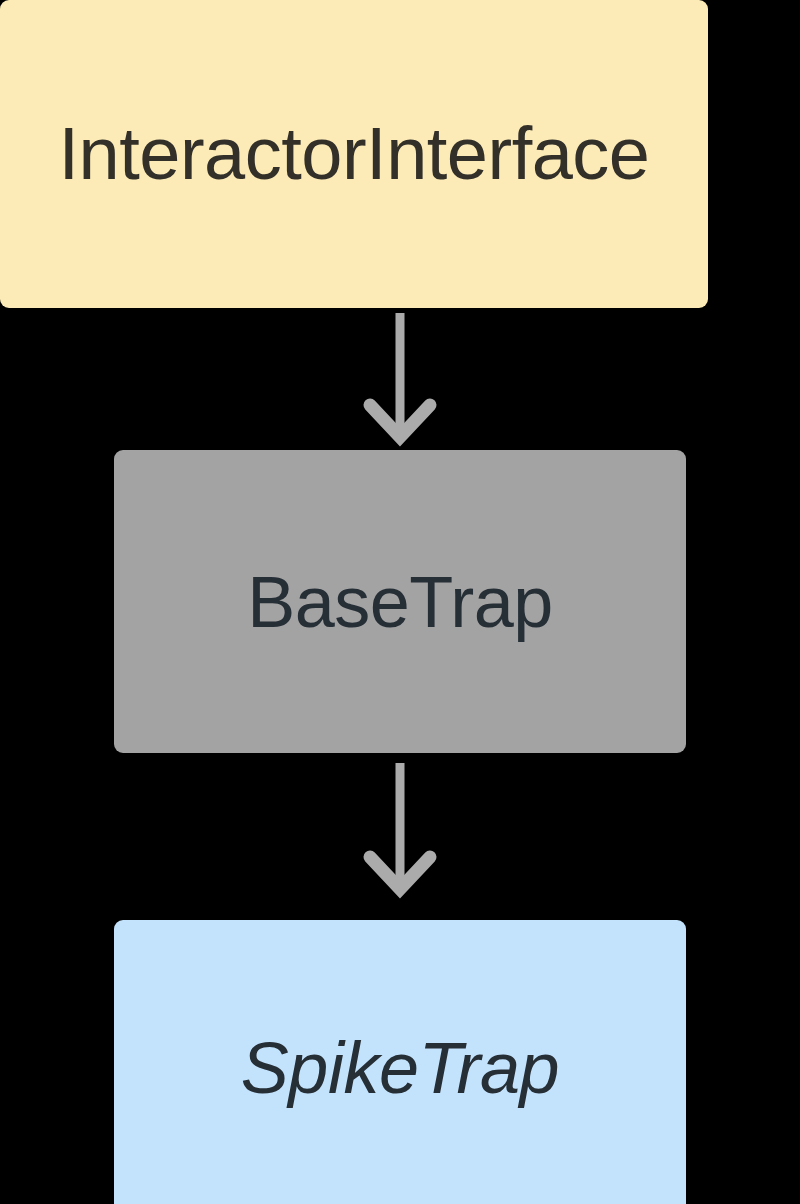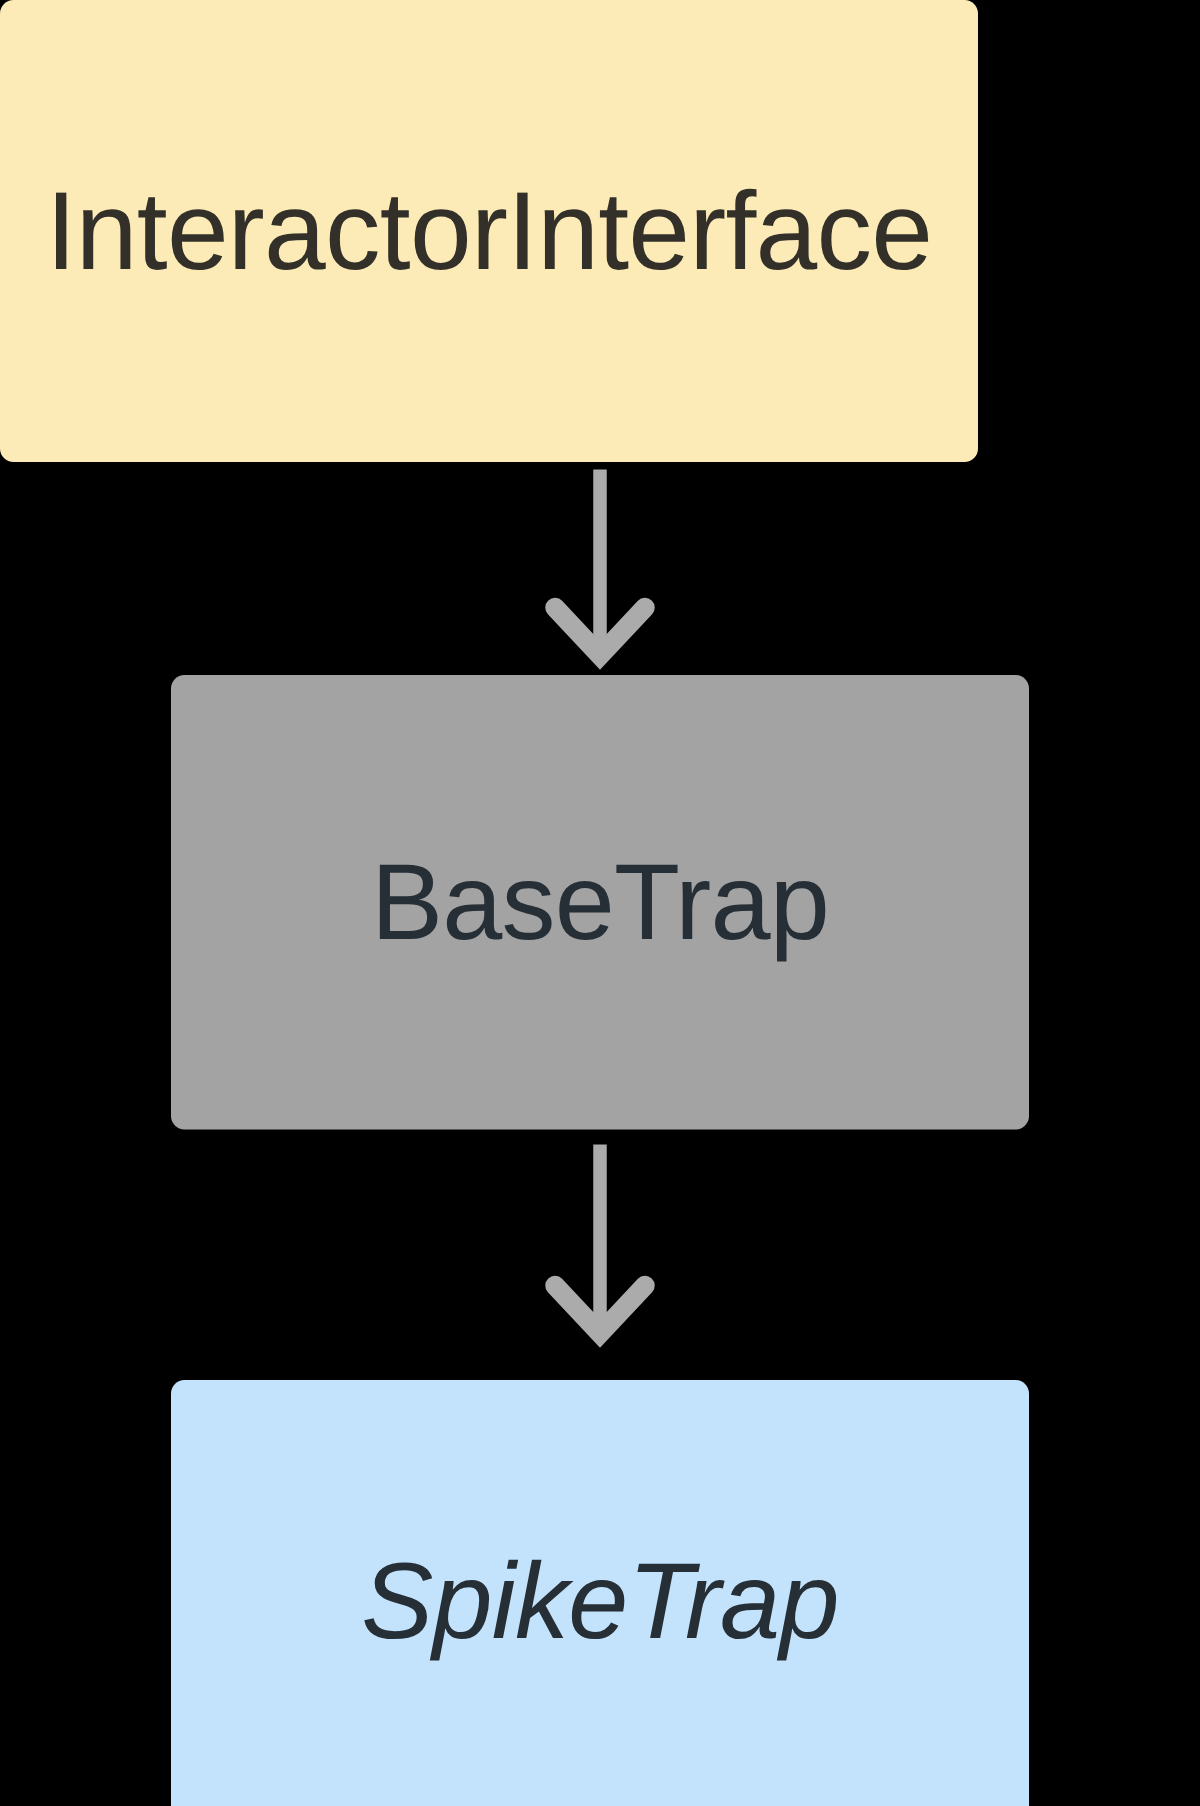--- a/index.html
+++ b/index.html
@@ -33,21 +33,21 @@
   .node-label {
     display: block;
     line-height: 1;
     letter-spacing: -0.5px;
   }
 
   
   #node-interactor-interface {
     left: 0px;
     top: 0px;
-    width: 652px;
+    width: 708px;
     height: 308px;
     background: #FCEBB6;
   }
   #node-interactor-interface .node-label {
     color: #33302A;
     font-size: 74px;
     font-weight: 400;
   }
 
   

